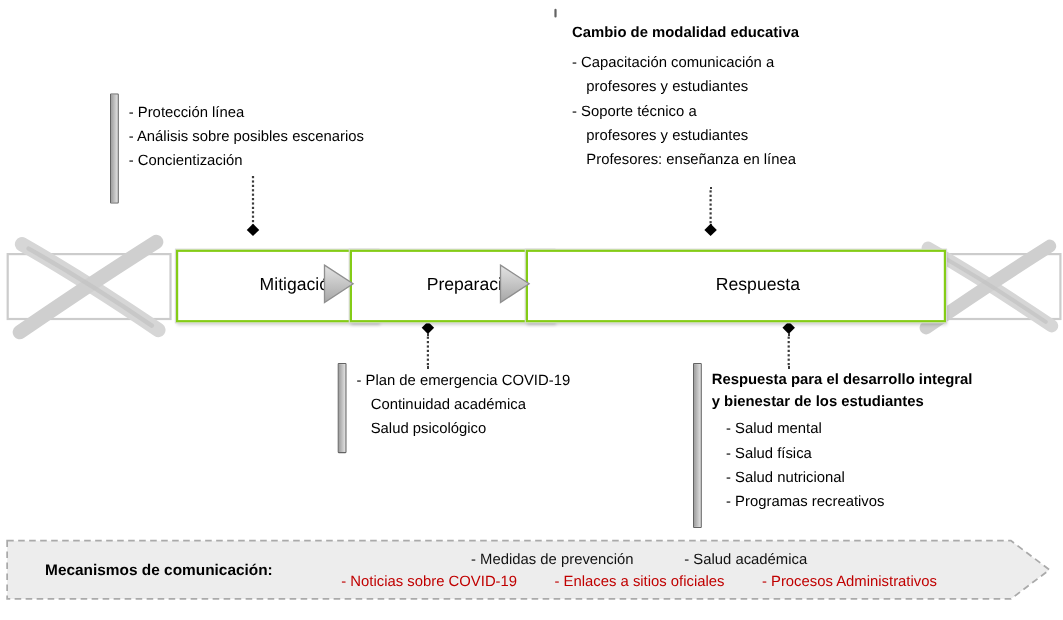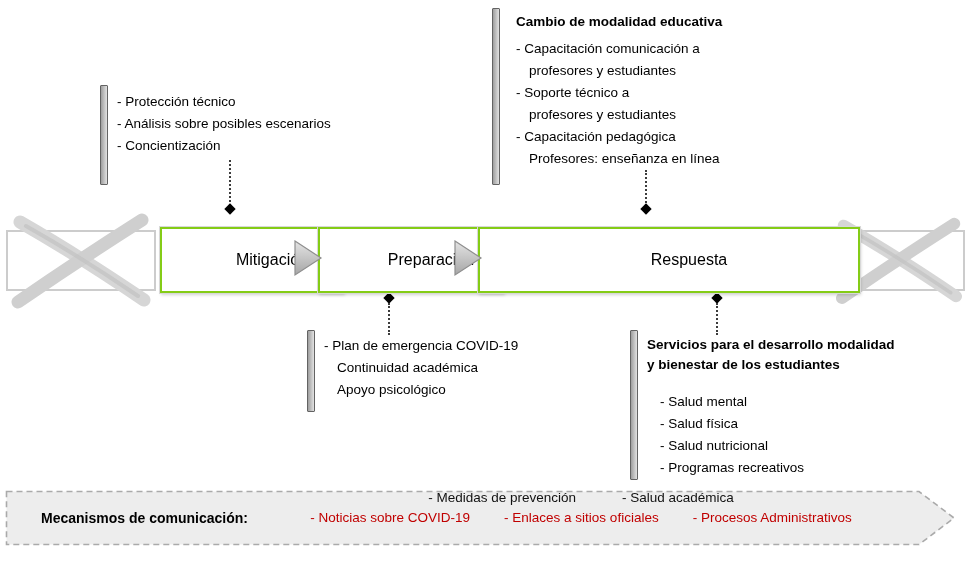--- a/index.html
+++ b/index.html
@@ -28,48 +28,47 @@
   .connector{position:absolute;width:0;border-left:2px dotted #3c3c3c;}
   .diamond{position:absolute;width:8px;height:8px;background:#000;transform:rotate(45deg);}
   .arrow{position:absolute;z-index:3;}
 
   
   .banner{position:absolute;left:5px;top:490px;width:952px;height:56px;}
   .banner-shape{position:absolute;left:0;top:0;}
   .banner-label{position:absolute;left:14px;top:0;height:100%;display:flex;
                 align-items:center;font-weight:bold;font-size:14px;margin-left:22px;}
   .banner-rows{position:absolute;left:252px;right:52px;top:0;height:100%;
-               display:flex;flex-direction:column;gap:5px;
+               display:flex;flex-direction:column;justify-content:center;gap:5px;
                font-size:13.5px;}
   .banner-row{display:flex;justify-content:center;gap:46px;white-space:nowrap;color:#111;}
   .banner-row.red{color:#c00000;gap:34px;}
 </style>
 </head>
 <body>
 
 <div class="stage">
 
   <div class="ann" style="left:100px;top:85px;">
     <div class="bracket" style="height:98px;"></div>
     <div class="ann-text" style="padding-top:6px;">
-      <div class="ln">- Protección técnico</div>
+      <div class="ln">- Protección línea</div>
       <div class="ln">- Análisis sobre posibles escenarios</div>
       <div class="ln">- Concientización</div>
     </div>
   </div>
 
-  <div class="ann" style="left:492px;top:8px;">
+  <div class="ann" style="left:504px;top:8px;flex-direction:column;">
     <div class="bracket" style="height:175px;"></div>
     <div class="ann-text" style="padding-top:4px;margin-left:16px;">
       <div class="ann-title mb4">Cambio de modalidad educativa</div>
       <div class="ln">- Capacitación comunicación a</div>
       <div class="ln indent">profesores y estudiantes</div>
       <div class="ln">- Soporte técnico a</div>
       <div class="ln indent">profesores y estudiantes</div>
-      <div class="ln">- Capacitación pedagógica</div>
       <div class="ln indent italic">Profesores: enseñanza en línea</div>
     </div>
   </div>
 
   <div class="connector" style="left:229px;top:160px;height:46px;"></div>
   <div class="diamond" style="left:226px;top:205px;"></div>
 
   <div class="connector" style="left:645px;top:170px;height:36px;"></div>
   <div class="diamond" style="left:642px;top:205px;"></div>
 
@@ -125,29 +124,29 @@
   <div class="connector" style="left:388px;top:303px;height:32px;"></div>
 
   <div class="diamond" style="left:713px;top:294px;"></div>
   <div class="connector" style="left:716px;top:303px;height:32px;"></div>
 
   <div class="ann" style="left:273px;top:330px;padding-left:34px;">
     <div class="bracket" style="height:80px;"></div>
     <div class="ann-text" style="padding-top:5px;">
       <div class="ln">- Plan de emergencia COVID-19</div>
       <div class="ln indent italic">Continuidad académica</div>
-      <div class="ln indent italic">Apoyo psicológico</div>
+      <div class="ln indent italic">Salud psicológico</div>
     </div>
   </div>
 
   <div class="ann" style="left:630px;top:330px;">
     <div class="bracket" style="height:148px;"></div>
     <div class="ann-text" style="padding-top:5px;">
-      <div class="ann-title">Servicios para el desarrollo modalidad</div>
-      <div class="ann-title" style="margin-bottom:16px;">y bienestar de los estudiantes</div>
+      <div class="ann-title">Respuesta para el desarrollo integral</div>
+      <div class="ann-title" style="margin-bottom:4px;">y bienestar de los estudiantes</div>
       <div class="ln indent">- Salud mental</div>
       <div class="ln indent">- Salud física</div>
       <div class="ln indent">- Salud nutricional</div>
       <div class="ln indent">- Programas recreativos</div>
     </div>
   </div>
 
   <div class="banner">
     <svg class="banner-shape" width="952" height="56" viewBox="0 0 952 56">
       <polygon points="1.5,1.5 914,1.5 949,28 914,54.5 1.5,54.5" fill="#ededed" stroke="#aaaaaa" stroke-width="1.6" stroke-dasharray="6 4"></polygon>

